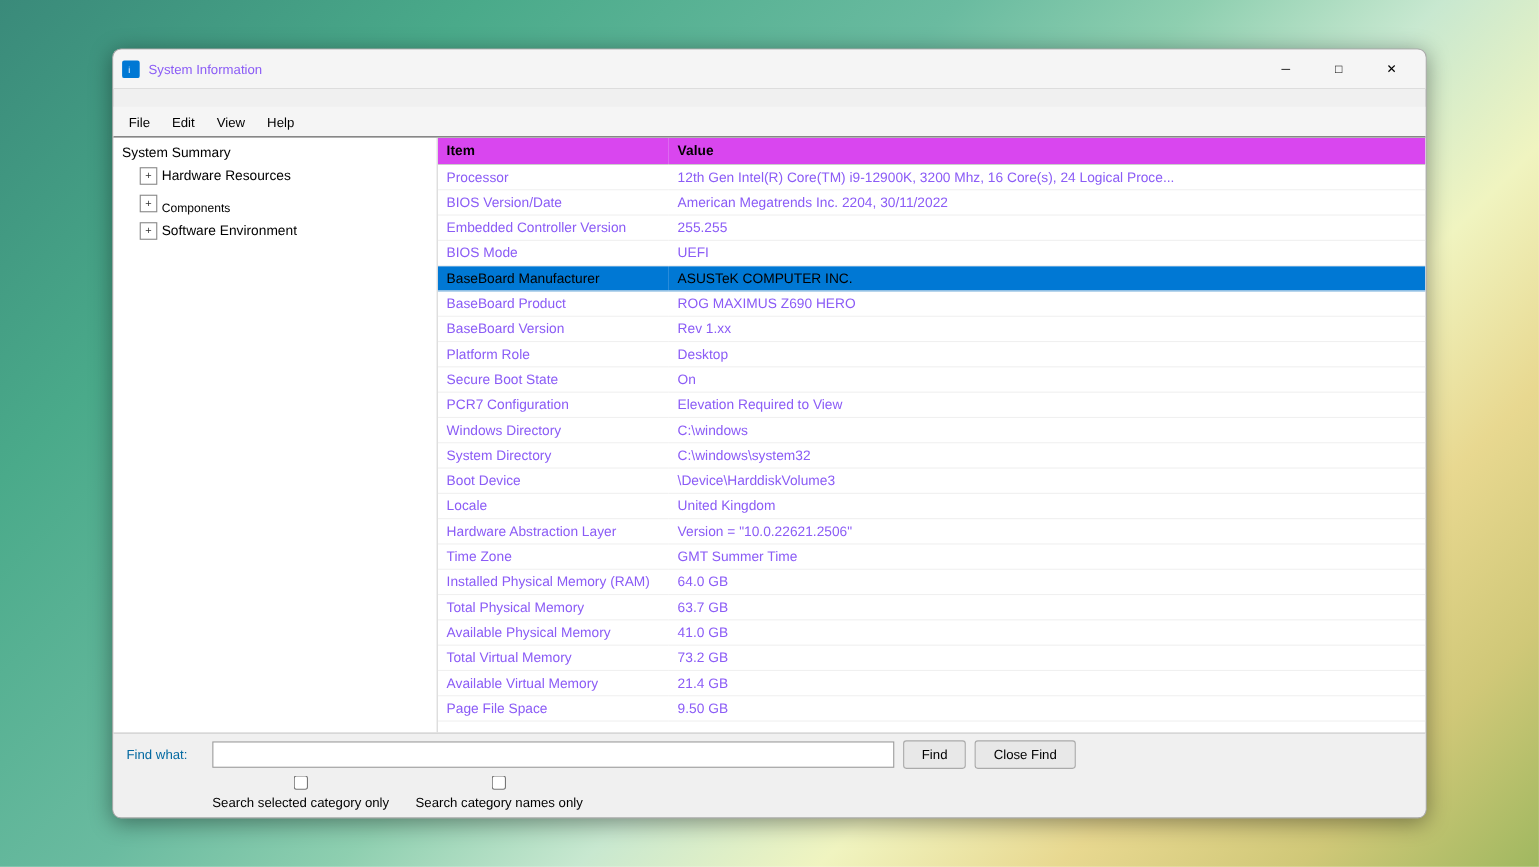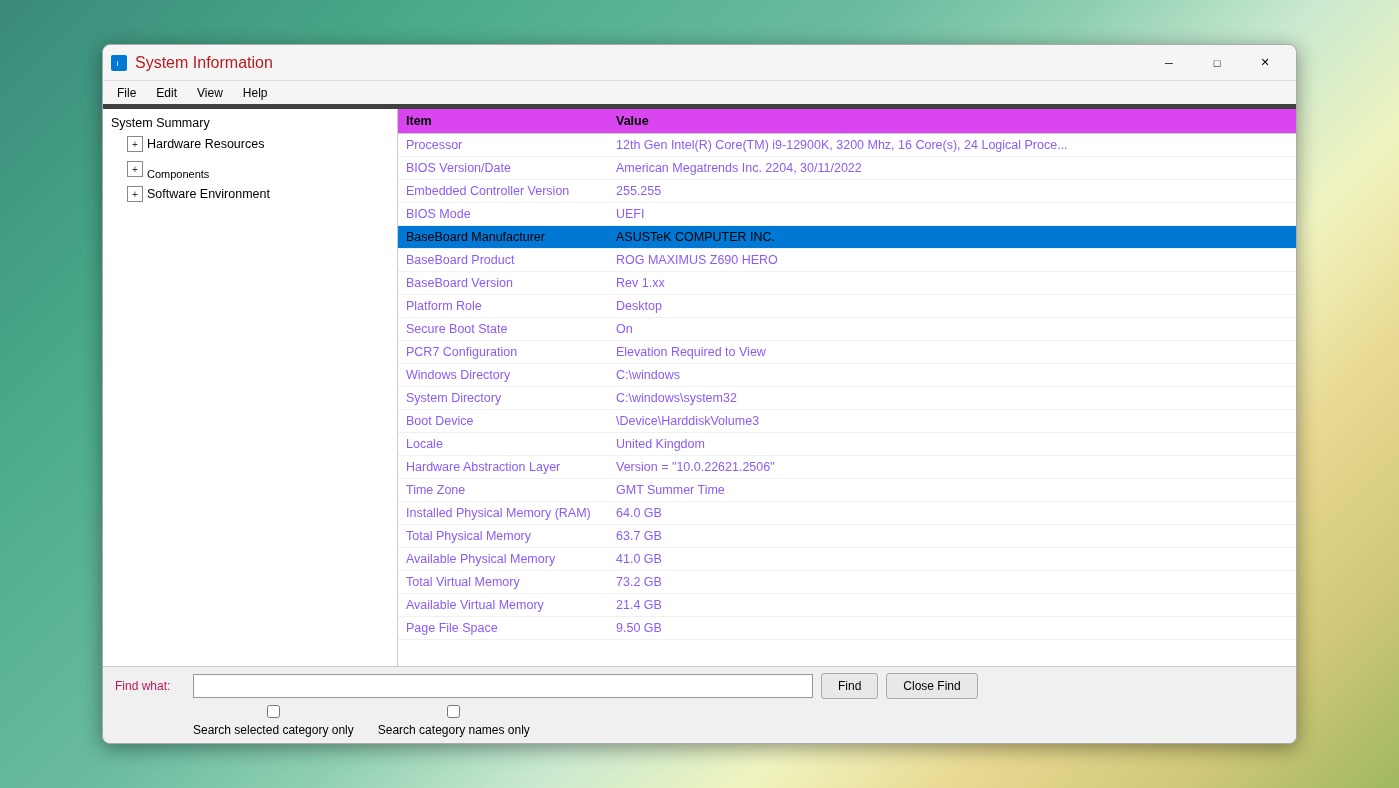--- a/index.html
+++ b/index.html
@@ -47,22 +47,22 @@
       display: flex;
       align-items: center;
       justify-content: center;
       flex-shrink: 0;
     }
     .title-bar-icon svg {
       width: 12px;
       height: 12px;
     }
     .title-bar-title {
-      font-size: 16px;
-      color: #b91c1c;
+      font-size: 12px;
+      color: #8b5cf6;
       flex: 1;
     }
     .title-bar-controls {
       display: flex;
       gap: 2px;
     }
     .tb-btn {
       width: 46px;
       height: 32px;
       border: none;
@@ -76,22 +76,23 @@
       border-radius: 4px;
     }
 
     
     .menu-bar {
       height: 28px;
       background: #f5f5f5;
       display: flex;
       align-items: center;
       padding: 0 4px;
-      border-bottom: 5px solid #404040;
-      flex-shrink: 0;
+      border-bottom: 1px solid #404040;
+      flex-shrink: 0;
+      margin-top: 16px;
     }
     .menu-item {
       padding: 4px 10px;
       font-size: 12px;
       cursor: pointer;
       border-radius: 3px;
       color: #000;
     }
 
     
@@ -200,21 +201,21 @@
       flex-shrink: 0;
     }
     .find-row {
       display: flex;
       align-items: center;
       gap: 8px;
       margin-bottom: 6px;
     }
     .find-label {
       font-size: 12px;
-      color: #be185d;
+      color: #0369a1;
       min-width: 70px;
     }
     .find-input {
       flex: 1;
       height: 24px;
       border: 1px solid #999;
       padding: 2px 6px;
       font-size: 12px;
       background: #fff;
       max-width: 620px;

